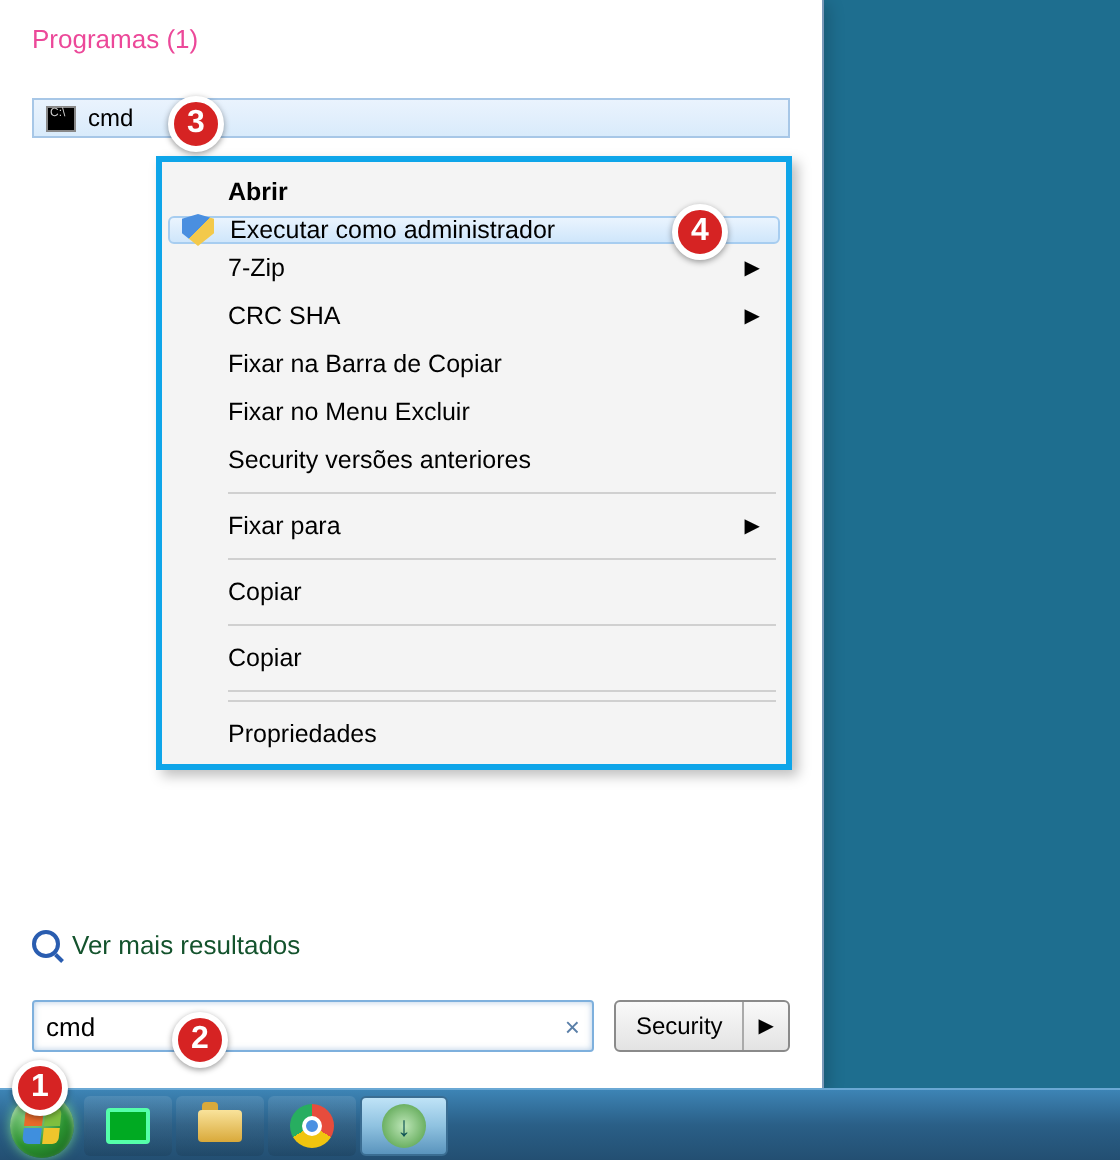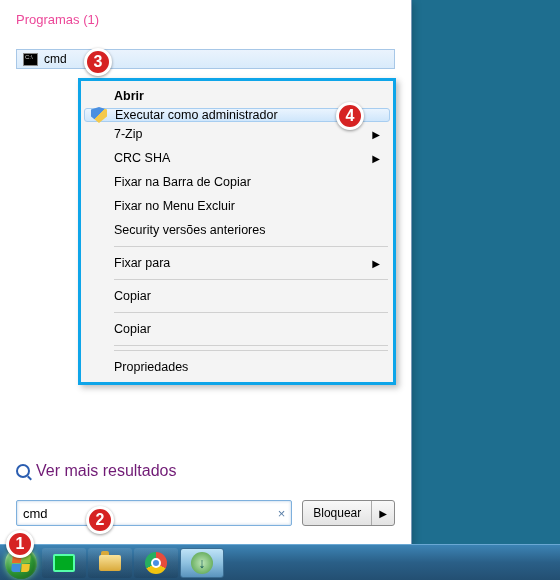--- a/index.html
+++ b/index.html
@@ -39,24 +39,24 @@
       background: #000;
       border: 1px solid #888;
       position: relative;
     }
     .cmd-icon::before { content:"C:\\"; position:absolute; color:#ccc; font-size:6px; left:1px; top:0; }
 
     .more-results {
       position: absolute;
       left: 16px; bottom: 64px;
       display: flex;
-      align-items: center;
+      align-items: flex-start;
       gap: 6px;
-      font-size: 16px;
-      color: #701a75;
+      font-size: 13px;
+      color: #14532d;
     }
     .search-icon-small {
       width: 14px; height: 14px;
       border: 2px solid #2a5db0;
       border-radius: 50%;
       position: relative;
     }
     .search-icon-small::after {
       content:""; position:absolute;
       width:5px; height:2px; background:#2a5db0;
@@ -241,21 +241,21 @@
     <span class="search-icon-small"></span>
     <span>Ver mais resultados</span>
   </div>
 
   <div class="search-row">
     <div class="search-box">
       <span class="text">cmd</span>
       <span class="clear-x">×</span>
     </div>
     <div class="lock-btn">
-      <span class="label">Bloquear</span>
+      <span class="label">Security</span>
       <span class="divider"></span>
       <span class="arrow">▶</span>
     </div>
   </div>
 </div>
 
 <div class="context-menu">
   <div class="cm-inner">
     <div class="cm-item bold">
       <span>Abrir</span>

